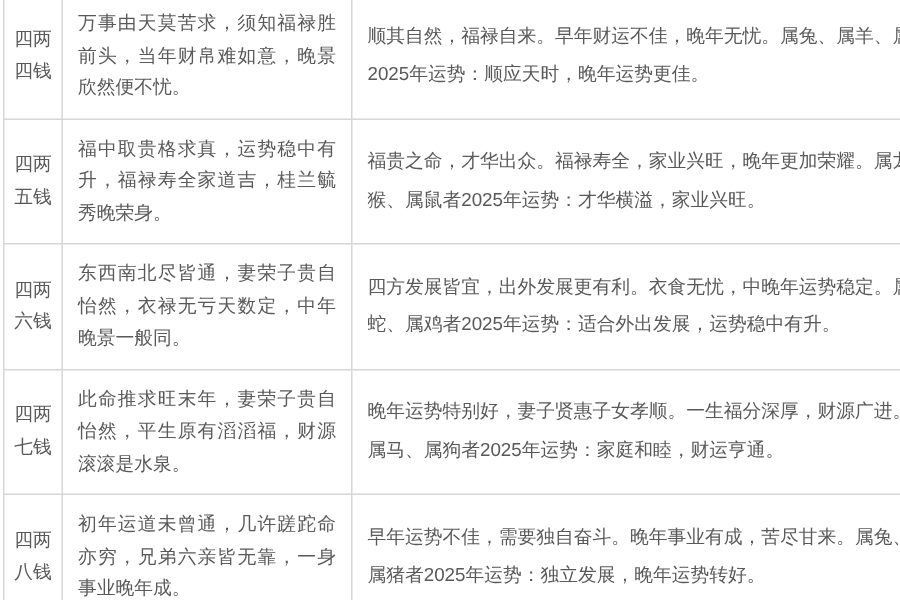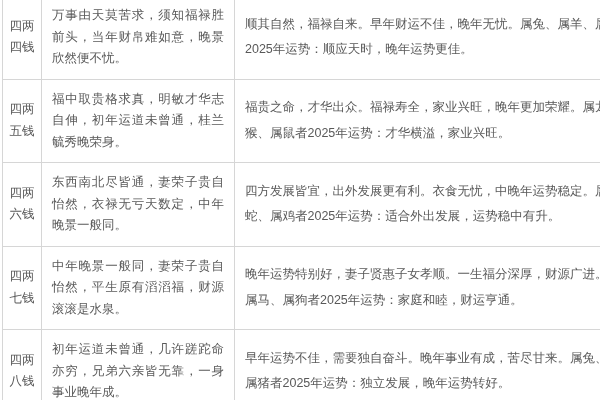--- a/index.html
+++ b/index.html
@@ -59,37 +59,37 @@
           <span class="weight-line">四钱</span>
         </td>
         <td class="verse-cell">万事由天莫苦求，须知福禄胜前头，当年财帛难如意，晚景欣然便不忧。</td>
         <td class="interp-cell">顺其自然，福禄自来。早年财运不佳，晚年无忧。属兔、属羊、属猪者2025年运势：顺应天时，晚年运势更佳。</td>
       </tr>
       <tr>
         <td class="weight-cell">
           <span class="weight-line">四两</span>
           <span class="weight-line">五钱</span>
         </td>
-        <td class="verse-cell">福中取贵格求真，明敏才华志自伸，初年运道未曾通，桂兰毓秀晚荣身。</td>
+        <td class="verse-cell">福中取贵格求真，运势稳中有升，福禄寿全家道吉，桂兰毓秀晚荣身。</td>
         <td class="interp-cell">福贵之命，才华出众。福禄寿全，家业兴旺，晚年更加荣耀。属龙、属猴、属鼠者2025年运势：才华横溢，家业兴旺。</td>
       </tr>
       <tr>
         <td class="weight-cell">
           <span class="weight-line">四两</span>
           <span class="weight-line">六钱</span>
         </td>
         <td class="verse-cell">东西南北尽皆通，妻荣子贵自怡然，衣禄无亏天数定，中年晚景一般同。</td>
         <td class="interp-cell">四方发展皆宜，出外发展更有利。衣食无忧，中晚年运势稳定。属牛、属蛇、属鸡者2025年运势：适合外出发展，运势稳中有升。</td>
       </tr>
       <tr>
         <td class="weight-cell">
           <span class="weight-line">四两</span>
           <span class="weight-line">七钱</span>
         </td>
-        <td class="verse-cell">中年晚景一般同，妻荣子贵自怡然，平生原有滔滔福，财源滚滚是水泉。</td>
+        <td class="verse-cell">此命推求旺末年，妻荣子贵自怡然，平生原有滔滔福，财源滚滚是水泉。</td>
         <td class="interp-cell">晚年运势特别好，妻子贤惠子女孝顺。一生福分深厚，财源广进。属虎、属马、属狗者2025年运势：家庭和睦，财运亨通。</td>
       </tr>
       <tr>
         <td class="weight-cell">
           <span class="weight-line">四两</span>
           <span class="weight-line">八钱</span>
         </td>
         <td class="verse-cell">初年运道未曾通，几许蹉跎命亦穷，兄弟六亲皆无靠，一身事业晚年成。</td>
         <td class="interp-cell">早年运势不佳，需要独自奋斗。晚年事业有成，苦尽甘来。属兔、属羊、属猪者2025年运势：独立发展，晚年运势转好。</td>
       </tr>

